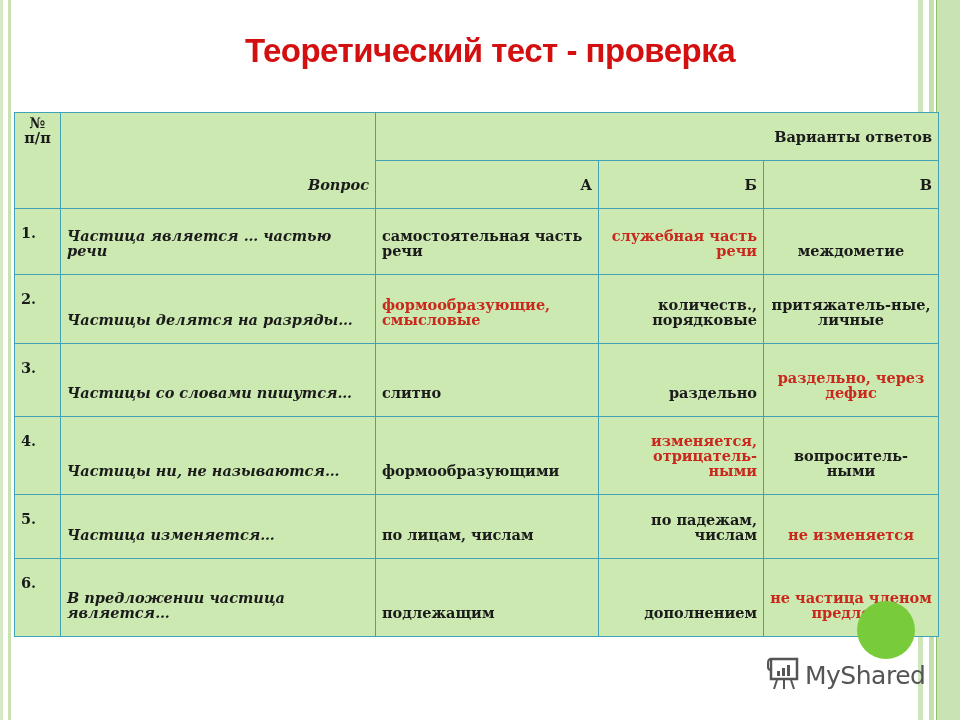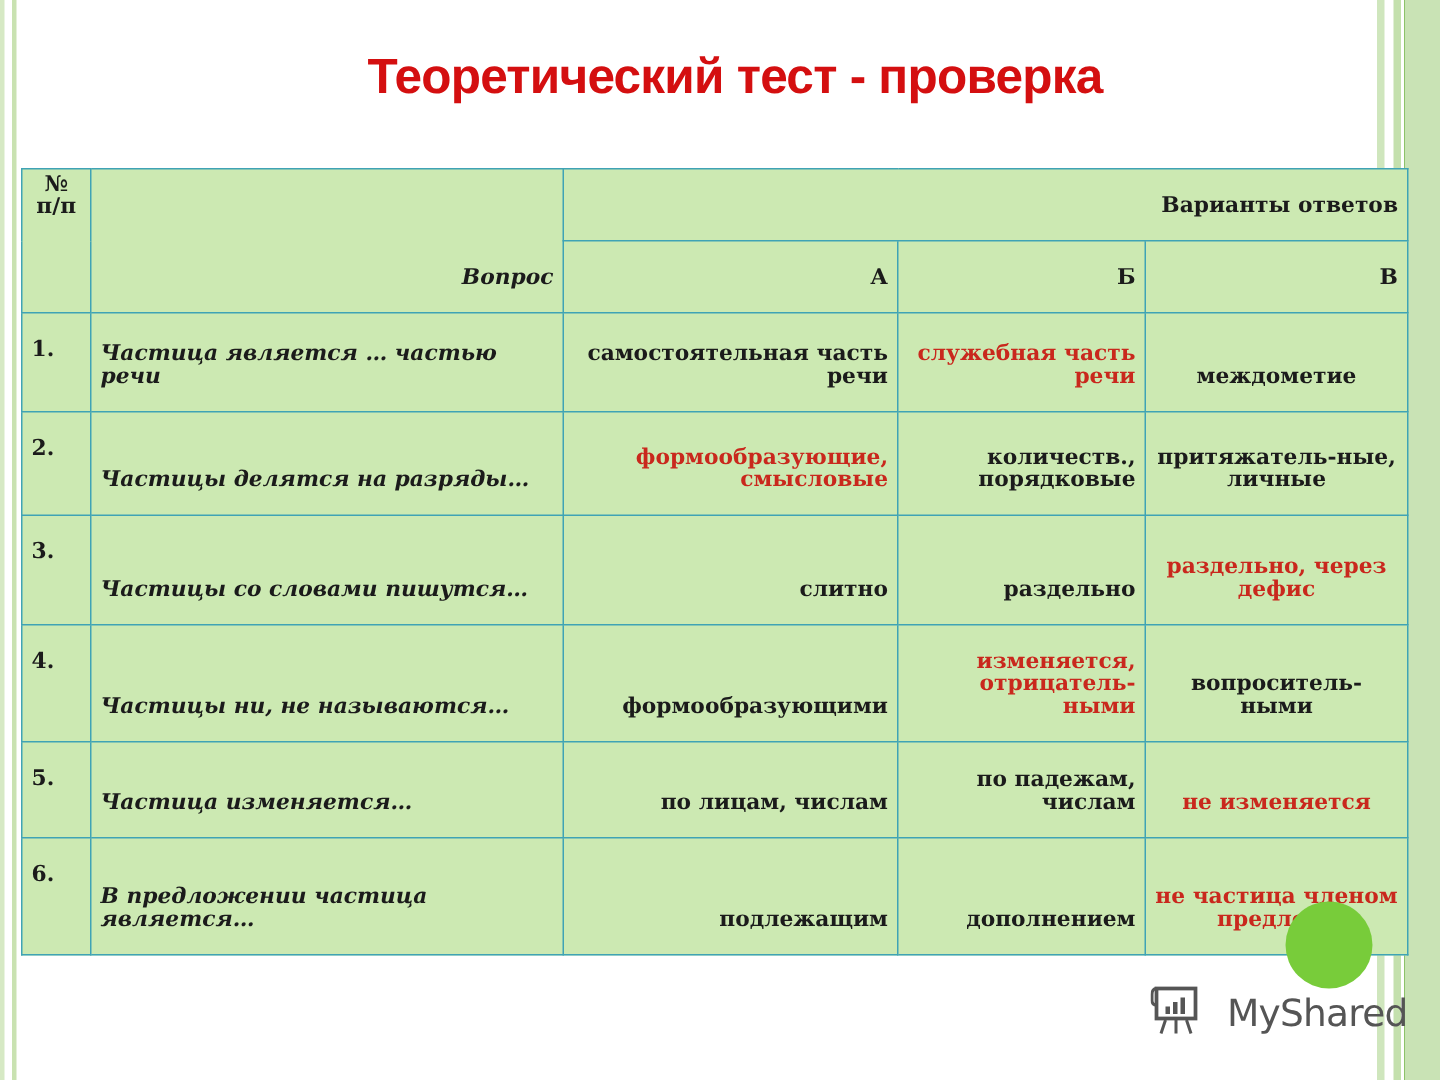--- a/index.html
+++ b/index.html
@@ -9,29 +9,29 @@
   .right-deco { position:absolute; top:0; height:720px; }
   .rb1 { left:918px; width:5px; background:#cfe6bd; }
   .rb2 { left:929px; width:5px; background:#c4e0ad; }
   .rb3 { left:936px; width:1px; background:#8dc26a; }
   .rb4 { left:937px; width:23px; background:#c9e3b5; }
   .title { position:absolute; left:0; width:980px; top:32px; text-align:center; font-family:"Liberation Sans", sans-serif; font-weight:bold; font-size:33px; color:#d40f10; letter-spacing:-0.5px; }
   table.quiz { position:absolute; left:14px; top:112px; border-collapse:collapse; background:#cce9b2; table-layout:fixed; }
   table.quiz td { border:1.5px solid #3fa3b5; font-weight:bold; font-size:14.5px; color:#1b1b1b; padding:16px 6px; line-height:15px; }
   .c-num { width:33px; vertical-align:top; text-align:left; padding-left:6px !important; }
   .c-q { width:302px; vertical-align:bottom; text-align:left;font-style:italic; }
-  .c-a { width:210px; vertical-align:bottom; text-align:right; }
+  .c-a { width:210px; vertical-align:bottom; text-align:left; }
   .c-b { width:152px; vertical-align:bottom; text-align:right; }
   .c-v { width:162px; vertical-align:bottom; text-align:center; }
   .red { color:#c9281d !important; }
   .hdr { text-align:right; }
   .num-hdr { text-align:center; vertical-align:top; line-height:26px; padding-top:2px !important; }
   .green-dot { position:absolute; left:857px; top:601px; width:58px; height:58px; border-radius:50%; background:#78cc3a; }
   .logo { position:absolute; left:767px; top:655px; display:flex; align-items:center; }
-  .logo-text { font-family:"DejaVu Sans", sans-serif; font-size:25px; color:#555; letter-spacing:-0.5px; margin-left:17px; }
+  .logo-text { font-family:"DejaVu Sans", sans-serif; font-size:25px; color:#555; letter-spacing:-0.5px; margin-left:4px; }
 </style>
 </head>
 <body>
 
 <div class="left-bar1"></div>
 <div class="left-bar2"></div>
 <div class="right-deco rb1"></div>
 <div class="right-deco rb2"></div>
 <div class="right-deco rb3"></div>
 <div class="right-deco rb4"></div>

